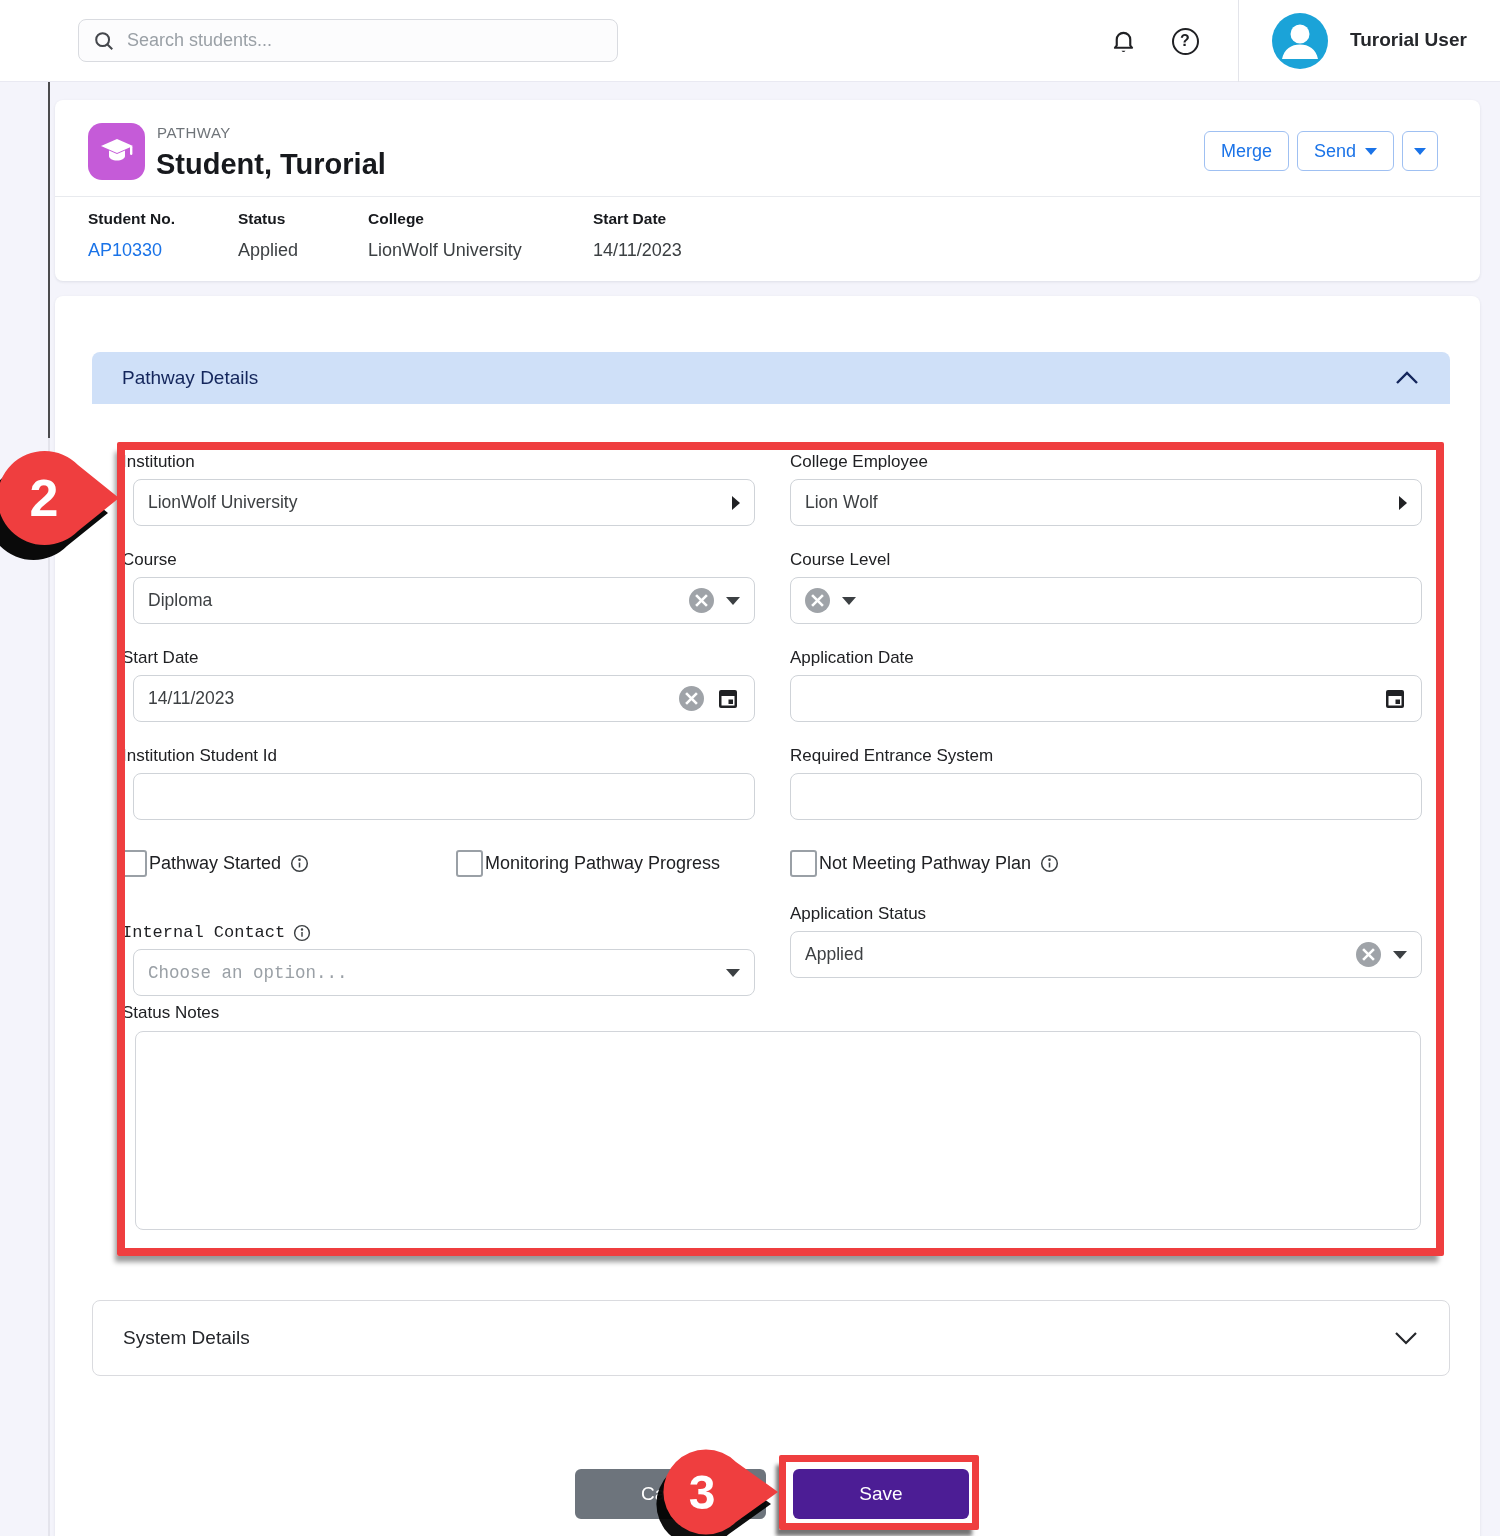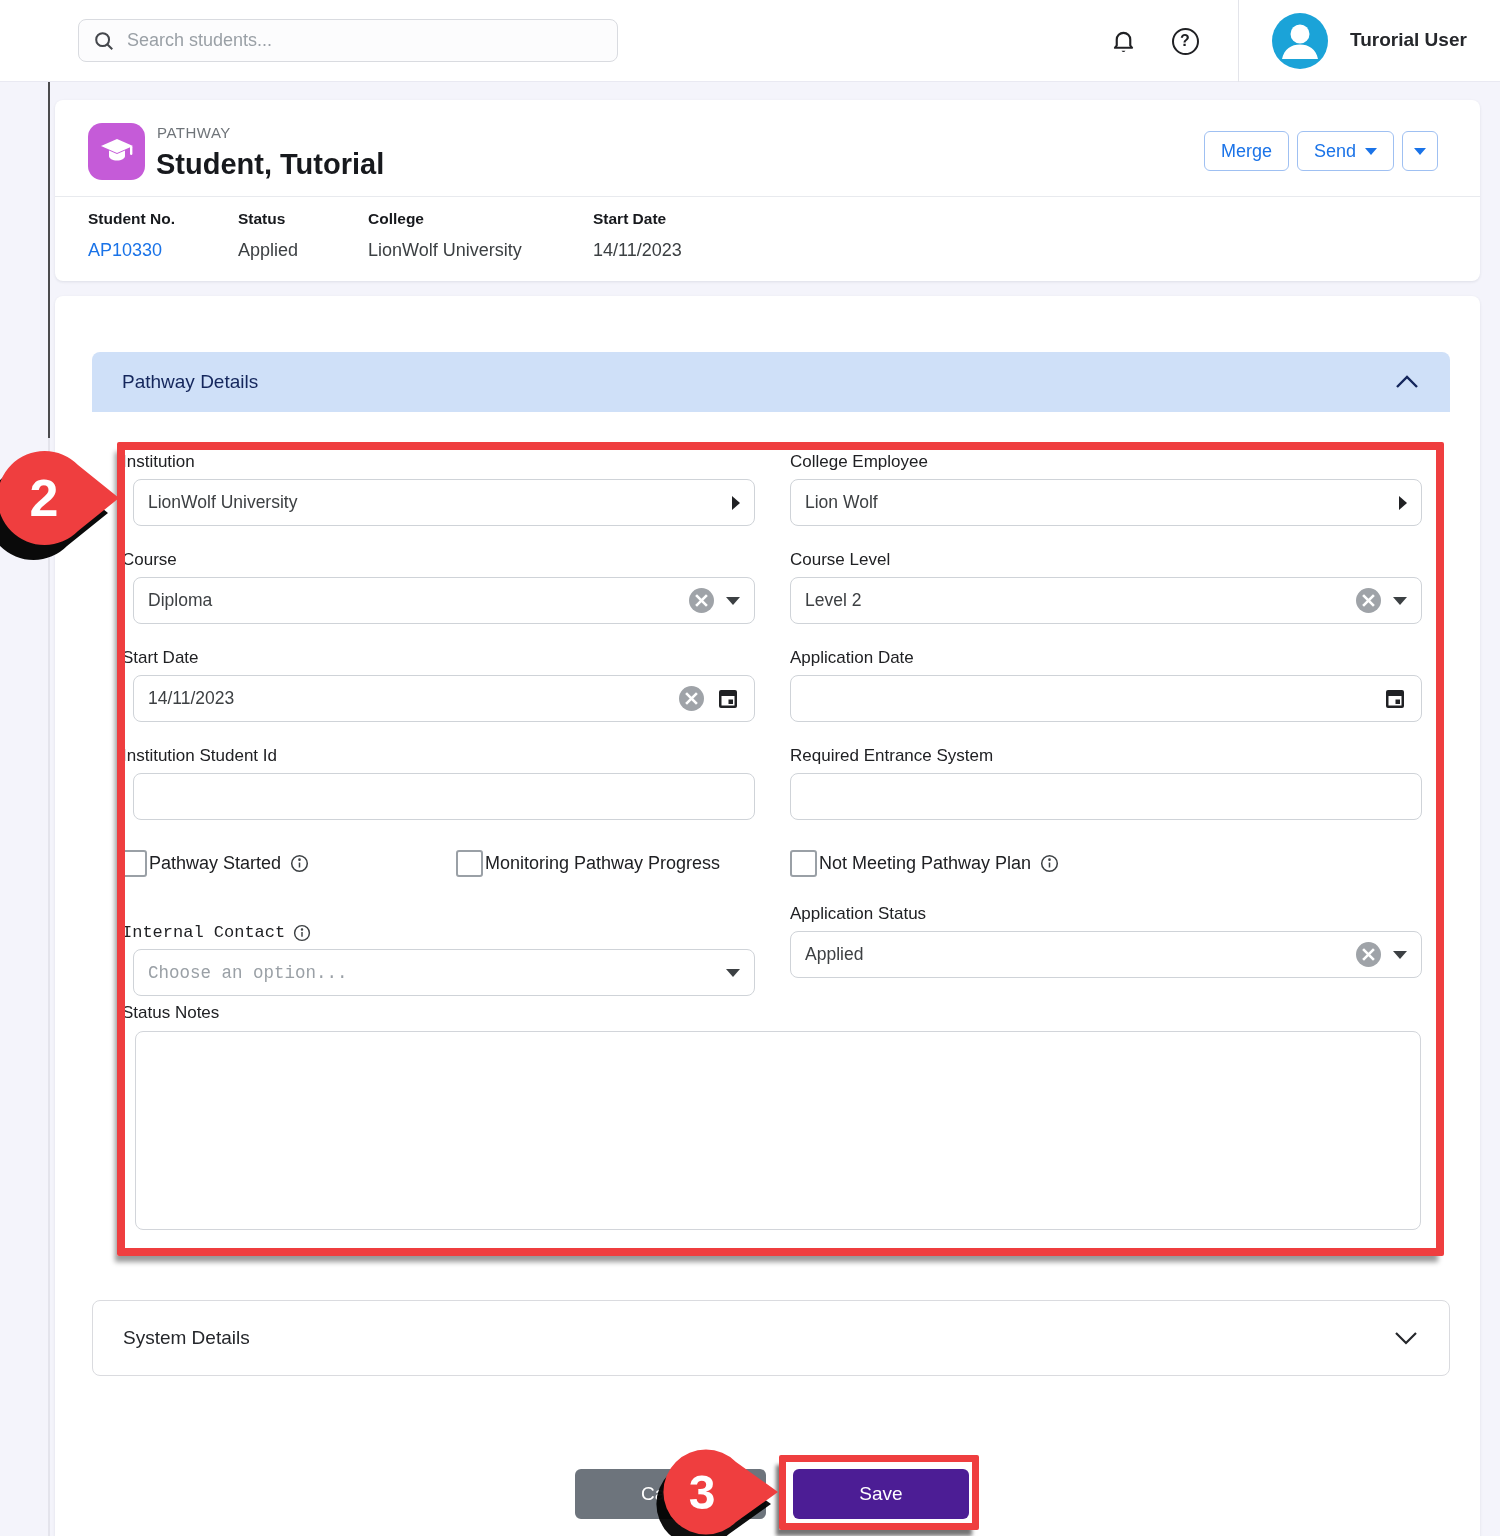--- a/index.html
+++ b/index.html
@@ -68,21 +68,21 @@
   .summary { position:absolute; left:33px; top:110px; display:flex; }
   .sum-item { display:flex; flex-direction:column; gap:12px; }
   .sum-item:nth-child(1){ width:150px; } .sum-item:nth-child(2){ width:130px; }
   .sum-item:nth-child(3){ width:225px; } .sum-item:nth-child(4){ width:160px; }
   .sum-label { font-size:15.5px; font-weight:bold; color:#17191d; }
   .sum-value { font-size:18px; color:#3c4043; }
   .sum-value.link { color:#1a73e8; cursor:pointer; }
 
   
   .section-header {
-    position:absolute; left:92px; top:352px; width:1358px; height:60px;
+    position:absolute; left:92px; top:352px; width:1358px; height:52px;
     background:#cfe0f8; border-radius:8px 8px 0 0;
     display:flex; align-items:center; justify-content:space-between; padding:0 30px;
     cursor:pointer;
   }
   .section-header .sec-title { font-size:19px; color:#14265c; }
   .sysdetails {
     position:absolute; left:92px; top:1300px; width:1358px; height:76px;
     background:#fff; border:1px solid #dadbdf; border-radius:8px;
     display:flex; align-items:center; justify-content:space-between; padding:0 30px;
     cursor:pointer;
@@ -190,21 +190,21 @@
   <div class="rec-icon">
     <span style="display:flex;">
       <svg width="36" height="32" viewBox="0 0 36 32">
         <path d="M18 3 34 10 18 17 2 10 Z" fill="#ffffff"></path>
         <path d="M10 14.5v5.5c0 2.5 3.6 4.5 8 4.5s8-2 8-4.5v-5.5l-8 3.4z" fill="#ffffff"></path>
         <rect x="31" y="10" width="2.4" height="9" rx="1.2" fill="#ffffff"></rect>
       </svg>
     </span>
   </div>
   <div class="rec-type">PATHWAY</div>
-  <div class="rec-title">Student, Tutorial</div>
+  <div class="rec-title">Student, Turorial</div>
 
   <div class="hdr-actions">
     <button class="btn-outline">
       <span>Merge</span>
     </button>
     <button class="btn-outline">
       <span>Send</span>
       <span class="caret-down-blue"></span>
     </button>
     <button class="btn-outline" style="padding:0 11px;">
@@ -269,21 +269,20 @@
           <line x1="1" y1="1" x2="11" y2="11"></line>
           <line x1="11" y1="1" x2="1" y2="11"></line>
         </svg>
     </span>
     <span class="caret-dn"></span>
   </div>
 </div>
 <div class="field" style="left:790px; top:550px; width:632px;">
   <div class="flabel">Course Level</div>
   <div class="finput">
-    <span class="fvalue">Level 2</span>
     <span class="clear-ic">
       <svg width="13" height="13" viewBox="0 0 12 12" stroke="#fff" stroke-width="2.4">
           <line x1="1" y1="1" x2="11" y2="11"></line>
           <line x1="11" y1="1" x2="1" y2="11"></line>
         </svg>
     </span>
     <span class="caret-dn"></span>
   </div>
 </div>
 

